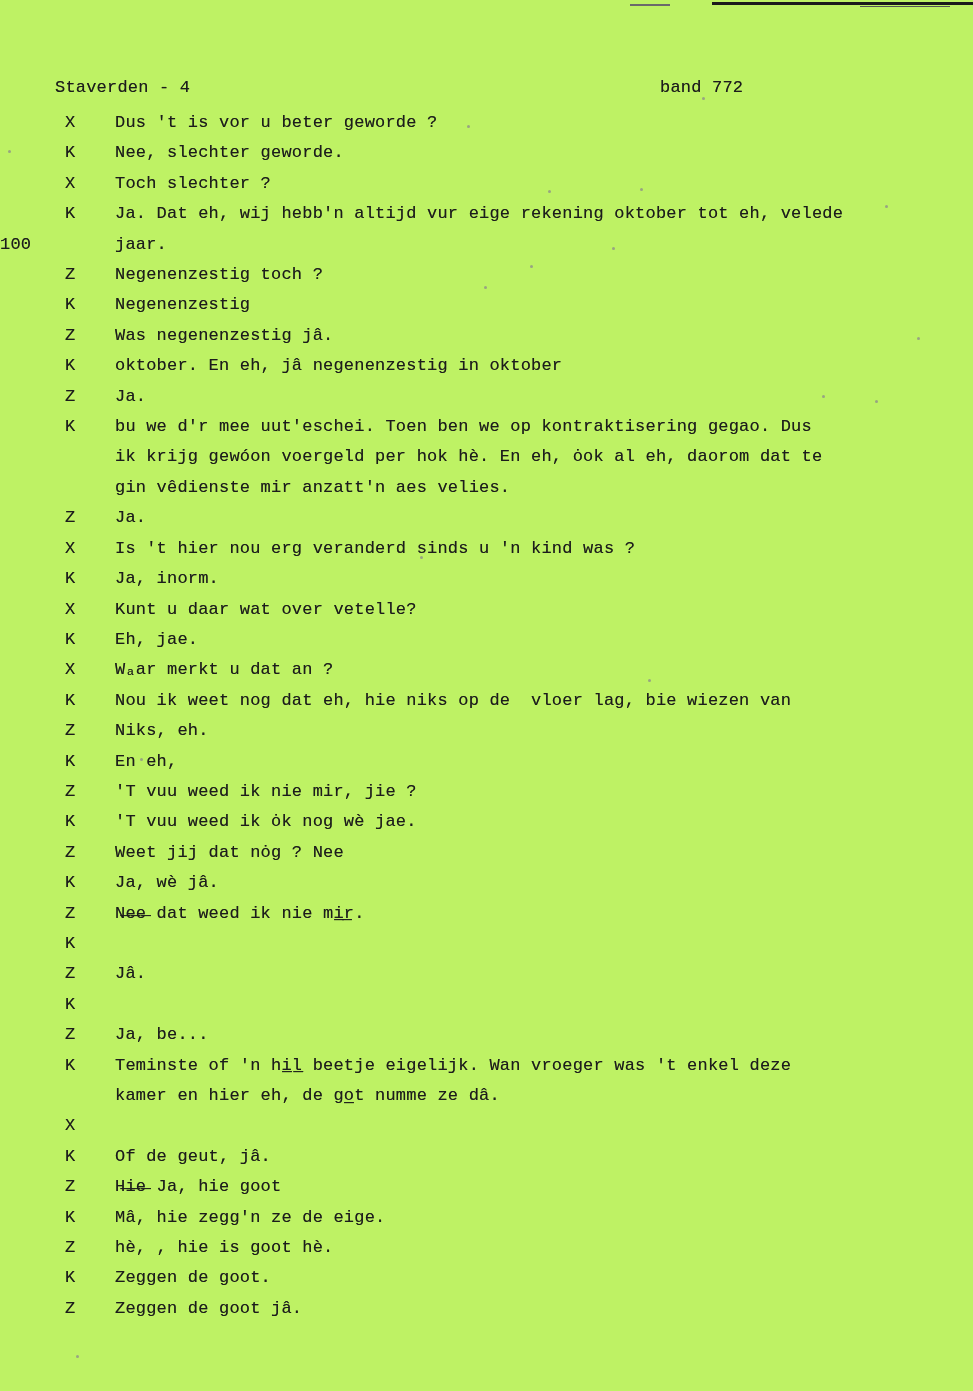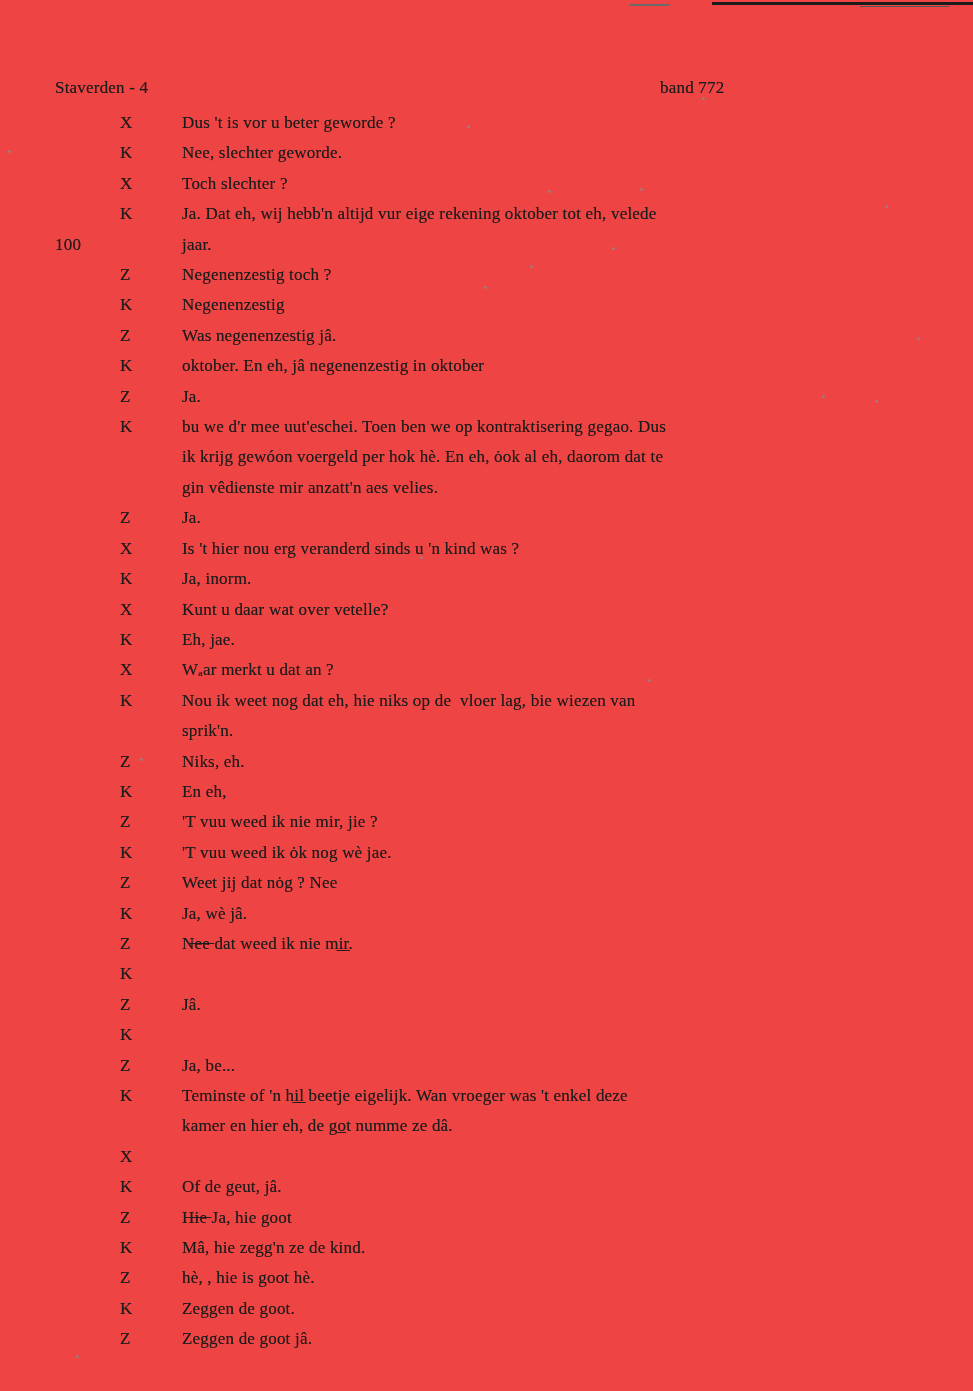--- a/index.html
+++ b/index.html
@@ -5,23 +5,23 @@
   html, body {
     margin: 0;
     padding: 0;
     background: #e8e8e8;
   }
   .page {
     position: relative;
     width: 973px;
     height: 1391px;
     margin: 0 auto;
-    background: #ef4444;
+    background: #bef264;
     overflow: hidden;
-    font-family: Liberation Serif, serif;
+    font-family: Liberation Mono, monospace;
     color: #1c1c1c;
     font-size: 17px;
     letter-spacing: 0.2px;
     text-shadow: 0 0 0.5px rgba(20,20,20,0.55);
   }
   
   .scan-line { position: absolute; background: #222; }
   .scan-line-1 { left: 630px; top: 4px; width: 40px; height: 2px; background: #6a6a6a; }
   .scan-line-2 { left: 712px; top: 2px; width: 261px; height: 3px; background: #1b1b1b; }
   .scan-line-3 { left: 860px; top: 6px; width: 90px; height: 1px; background: #555; }
@@ -41,23 +41,23 @@
     position: absolute;
     left: 0; top: 108px;
     width: 973px;
   }
   .t-row {
     display: flex;
     align-items: flex-start;
     line-height: 30.4px;
     min-height: 30.4px;
   }
-  .col-margin  { width: 65px;  padding-left: 55px; flex: none; white-space: pre; }
+  .col-margin  { width: 65px;  flex: none; white-space: pre; }
   .col-speaker { width: 50px;  flex: none; white-space: pre; }
-  .col-text    { flex: 1; white-space: pre; margin-left: 12px; }
+  .col-text    { flex: 1; white-space: pre; }
 </style>
 </head>
 <body>
 
 <div class="page">
 
   <div class="scan-line scan-line-1"></div>
   <div class="scan-line scan-line-2"></div>
   <div class="scan-line scan-line-3"></div>
 
@@ -180,25 +180,20 @@
         <span class="col-speaker">X</span>
         <span class="col-text">Wₐar merkt u dat an ?</span>
       </div>
       <div class="t-row">
         <span class="col-margin"></span>
         <span class="col-speaker">K</span>
         <span class="col-text">Nou ik weet nog dat eh, hie niks op de  vloer lag, bie wiezen van</span>
       </div>
       <div class="t-row">
         <span class="col-margin"></span>
-        <span class="col-speaker"></span>
-        <span class="col-text">sprik'n.</span>
-      </div>
-      <div class="t-row">
-        <span class="col-margin"></span>
         <span class="col-speaker">Z</span>
         <span class="col-text">Niks, eh.</span>
       </div>
       <div class="t-row">
         <span class="col-margin"></span>
         <span class="col-speaker">K</span>
         <span class="col-text">En eh,</span>
       </div>
       <div class="t-row">
         <span class="col-margin"></span>
@@ -263,21 +258,21 @@
         <span class="col-text">Of de geut, jâ.</span>
       </div>
       <div class="t-row">
         <span class="col-margin"></span>
         <span class="col-speaker">Z</span>
         <span class="col-text">H̶i̶e̶ Ja, hie goot</span>
       </div>
       <div class="t-row">
         <span class="col-margin"></span>
         <span class="col-speaker">K</span>
-        <span class="col-text">Mâ, hie zegg'n ze de kind.</span>
+        <span class="col-text">Mâ, hie zegg'n ze de eige.</span>
       </div>
       <div class="t-row">
         <span class="col-margin"></span>
         <span class="col-speaker">Z</span>
         <span class="col-text">hè, , hie is goot hè.</span>
       </div>
       <div class="t-row">
         <span class="col-margin"></span>
         <span class="col-speaker">K</span>
         <span class="col-text">Zeggen de goot.</span>

